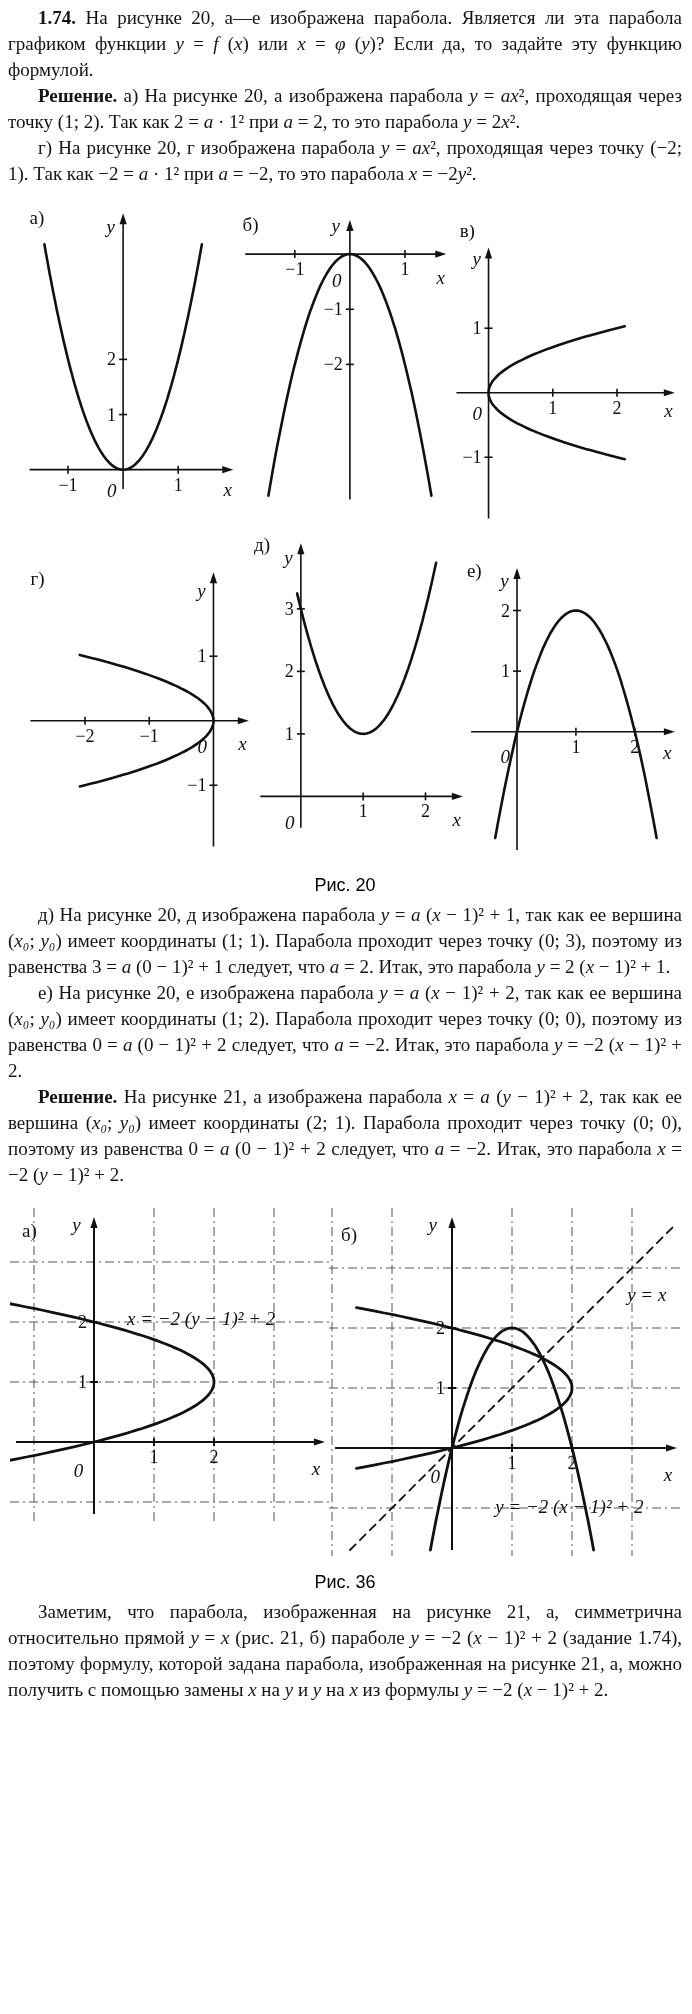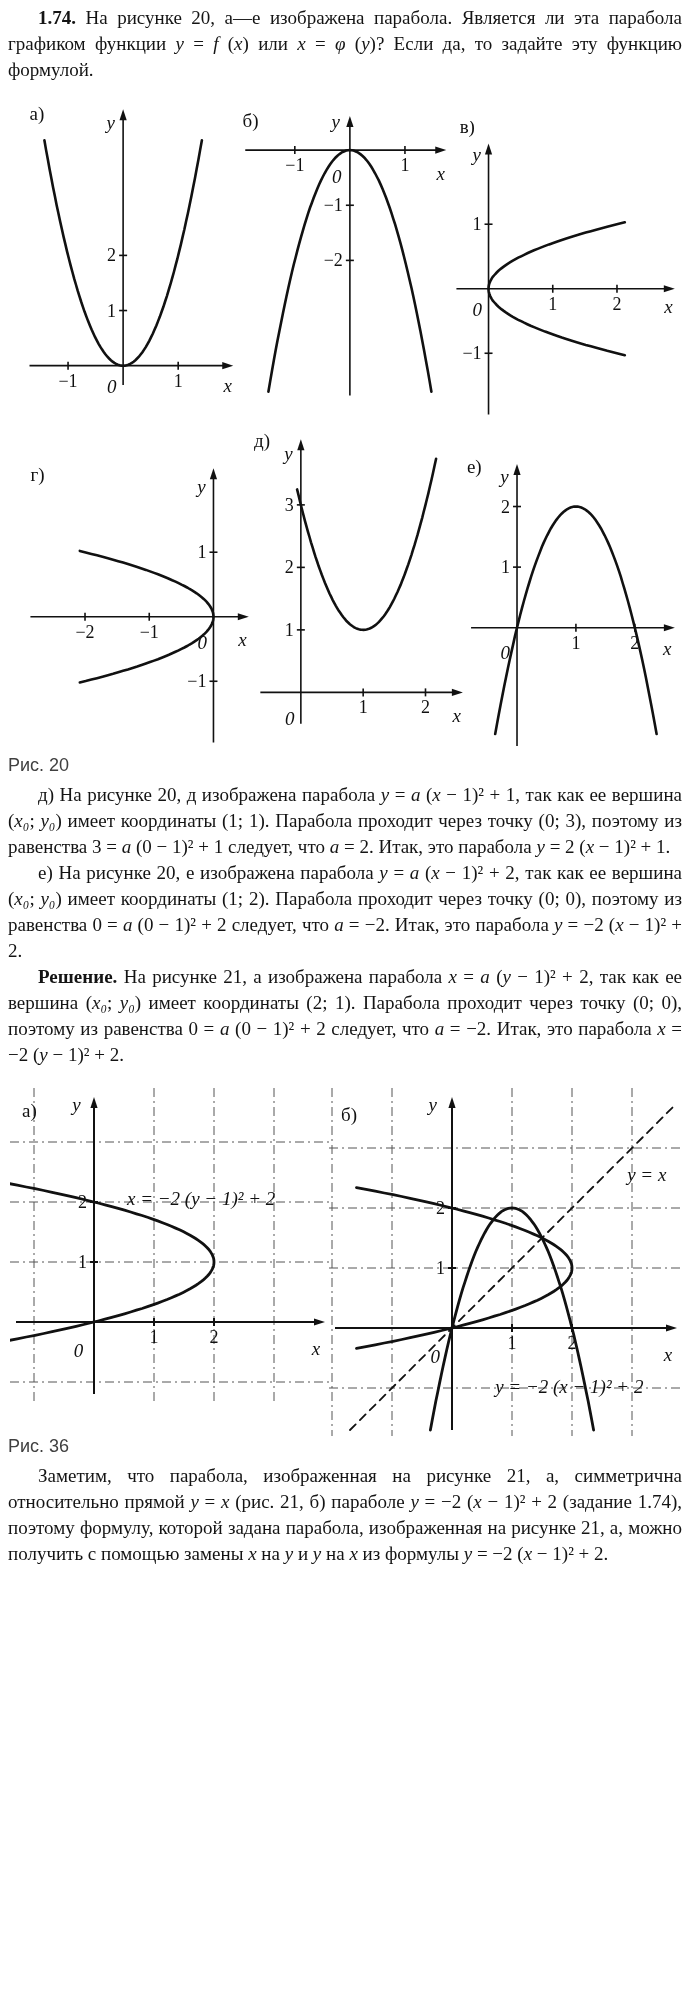--- a/index.html
+++ b/index.html
@@ -9,40 +9,42 @@
   .lead{font-weight:bold;font-family:Liberation Serif, serif;}
   .lead.spaced{letter-spacing:3px;}
   i{font-style:italic;}
   figure{margin:0;}
   #fig20{margin:18px 0 6px 0;}
   #fig21{margin:20px 0 6px 0;}
   .figrow{display:flex;justify-content:space-between;align-items:flex-start;}
   #fig20 .figrow{padding:0 4px 0 16px;}
   #fig21 .figrow{padding:0 2px;}
   .figrow + .figrow{margin-top:12px;}
-  figcaption{font-family:"Liberation Sans",sans-serif;font-size:18px;text-align:left;color:#404040;}
+  figcaption{font-family:"Liberation Sans",sans-serif;font-size:18px;text-align:center;color:#000000;margin-top:16px;}
   #text-mid{}
   #text-bottom{}
   .panel-svg{display:block;}
   .panel-svg text{font-family:"Liberation Serif",serif;fill:#111;}
   .panel-svg .tick{font-size:18px;}
   .panel-svg .var{font-size:19px;font-style:italic;}
   .panel-svg .plabel{font-size:19px;}
   .panel-svg .eq{font-size:19px;font-style:italic;}
   .panel-svg .axis{stroke:#111;}
   .panel-svg .arrow{fill:#111;stroke:none;}
   .panel-svg .curve{fill:none;stroke:#111;stroke-linecap:round;}
   .panel-svg .grid{stroke:#555;stroke-width:1;stroke-dasharray:9 4 2 4;}
 </style>
 </head>
 <body>
 
 <div class="page">
   <div id="text-top">
       <p class="para"><b class="lead">1.74.</b> <span>На рисунке 20, а—е изображена парабола. Является ли эта парабола графиком функции <i>y</i> = <i>f</i> (<i>x</i>) или <i>x</i> = <i>φ</i> (<i>y</i>)? Если да, то задайте эту функцию формулой.</span></p>
+      <p class="para"><b class="lead">Решение.</b> <span>а) На рисунке 20, а изображена парабола <i>y</i> = <i>ax</i>², проходящая через точку (1; 2). Так как 2 = <i>a</i> · 1² при <i>a</i> = 2, то это парабола <i>y</i> = 2<i>x</i>².</span></p>
+      <p class="para"><span>г) На рисунке 20, г изображена парабола <i>y</i> = <i>ax</i>², проходящая через точку (−2; 1). Так как −2 = <i>a</i> · 1² при <i>a</i> = −2, то это парабола <i>x</i> = −2<i>y</i>².</span></p>
     </div>
 
   <figure id="fig20">
     <div id="fig20-rows">
         <div class="figrow">
           <svg width="212" height="295" class="panel-svg">
             <line x1="5.506493506493512" y1="264.67289719626166" x2="201.24675324675326" y2="264.67289719626166" class="axis" stroke-width="1.6"></line>
             <polygon points="209.24675324675326,264.67289719626166 198.24675324675326,261.07289719626164 198.24675324675326,268.2728971962617" class="arrow"></polygon>
             <line x1="99.11688311688313" y1="283.97196261682245" x2="99.11688311688313" y2="16.271028037383132" class="axis" stroke-width="1.6"></line>
             <polygon points="99.11688311688313,8.271028037383132 95.51688311688314,19.271028037383132 102.71688311688312,19.271028037383132" class="arrow"></polygon>

